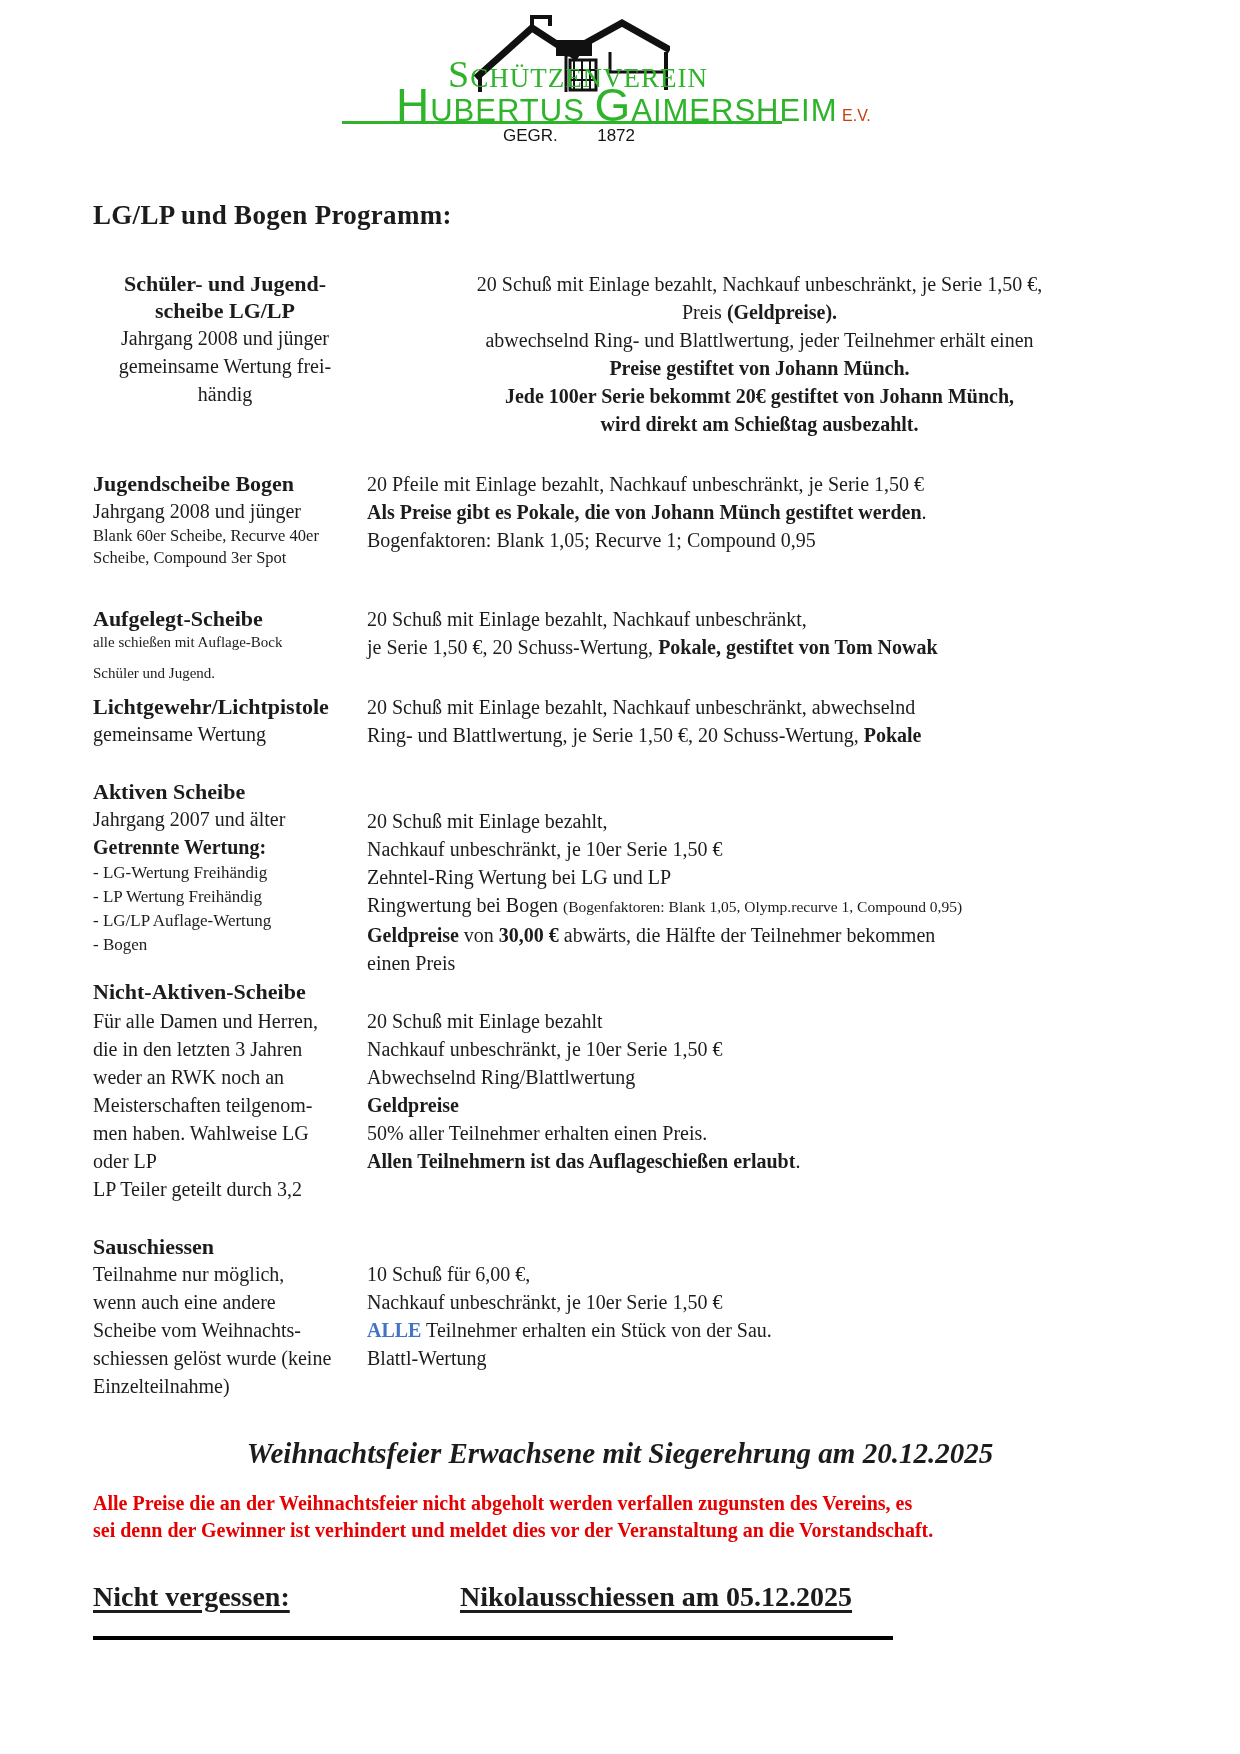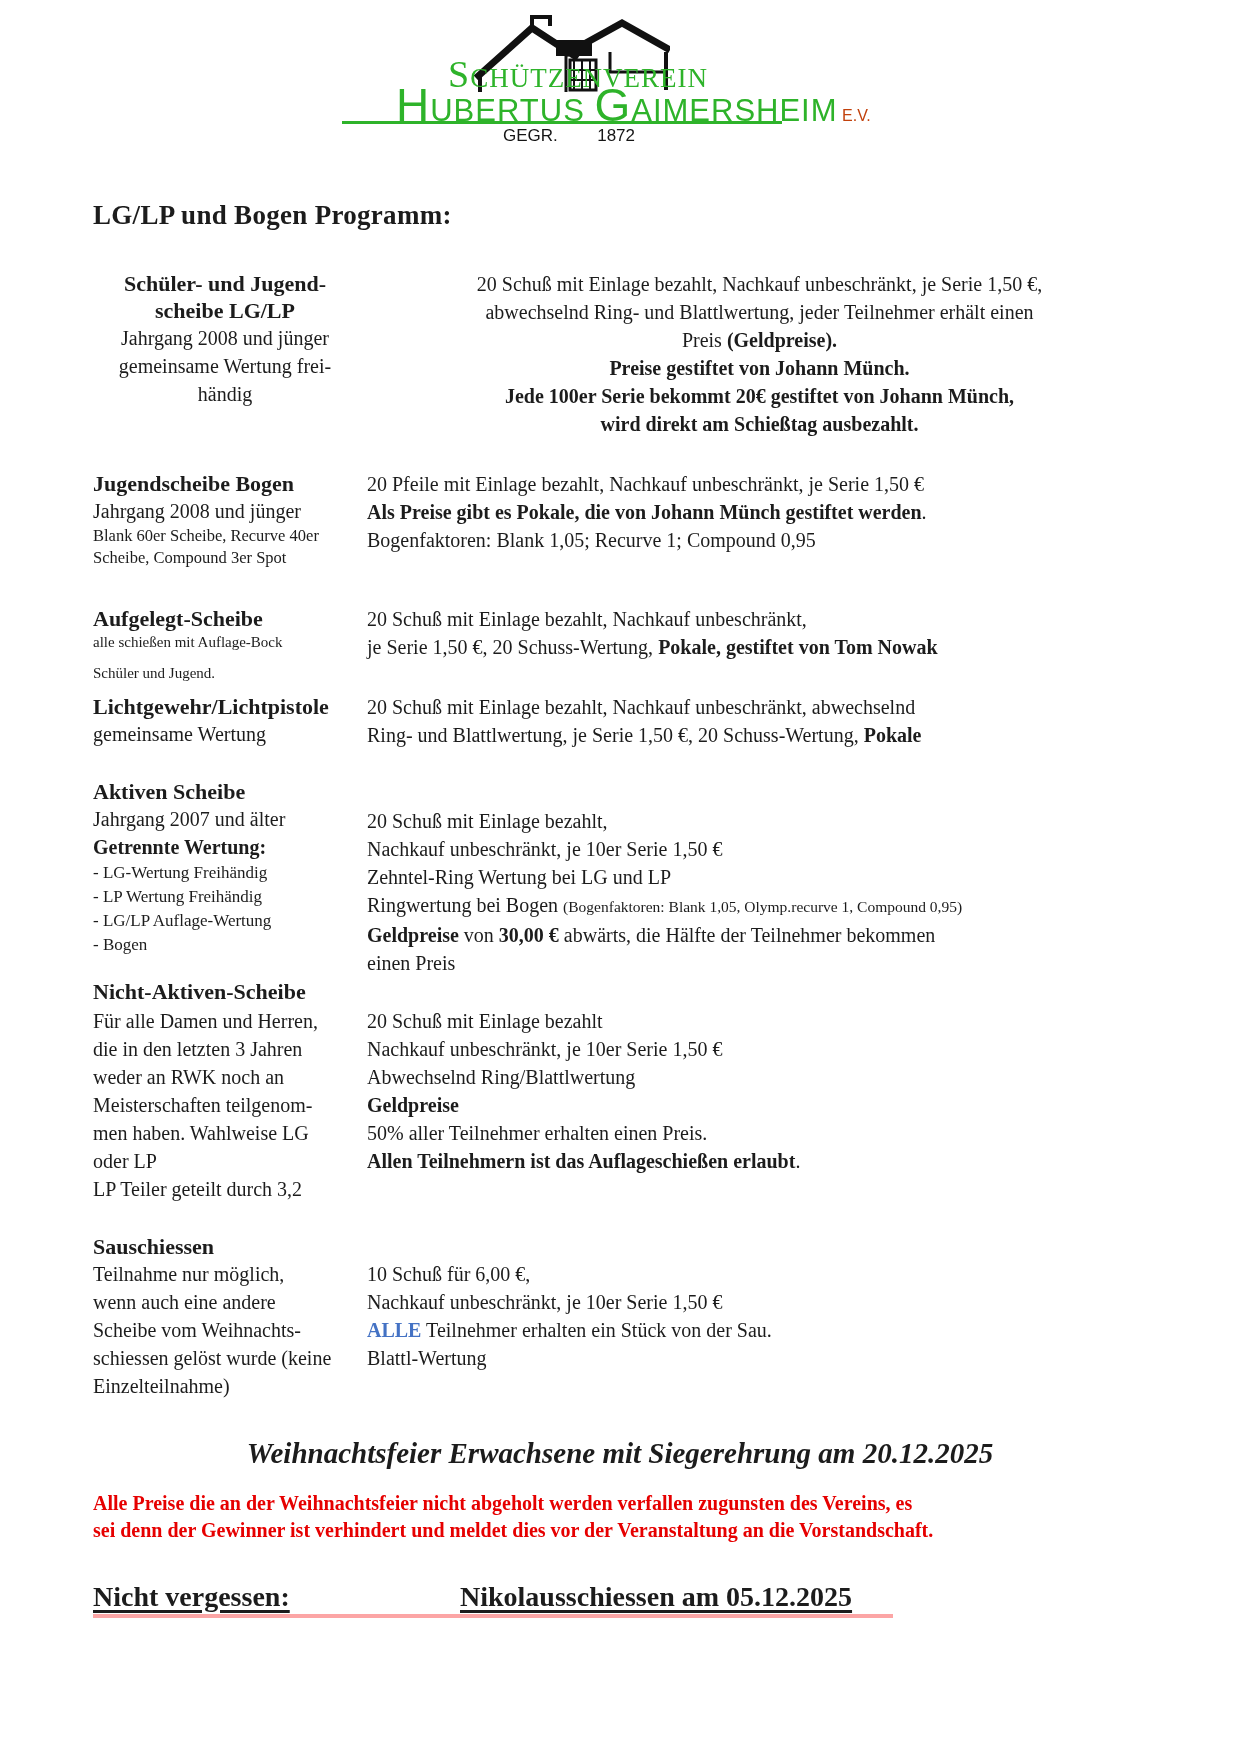--- a/index.html
+++ b/index.html
@@ -60,21 +60,21 @@
   .row-s7 { margin-top:30px; }
   .row-s7 .R { margin-top:27px; }
 
   
   .feier { margin-top:32px; text-align:center;
     font-size:29px; font-weight:bold; font-style:italic; line-height:42px; }
   .feier .ul { border-bottom:3px solid #111; }
   .rednote { margin:16px 93px 0 93px; color:var(--red);
     font-size:20px; font-weight:bold; line-height:27px; }
   .remember { margin:37px 0 0 93px; width:800px;
-    display:flex; border-bottom:4px solid #fca5a5; padding-bottom:1px;
+    display:flex; border-bottom:4px solid #000000; padding-bottom:23px;
     font-size:28px; font-weight:bold; }
   .remember .lbl { width:367px;
     text-decoration:underline; text-decoration-thickness:3px; text-underline-offset:4px; }
   .remember .txt {
     text-decoration:underline; text-decoration-thickness:3px; text-underline-offset:4px; }
 </style>
 </head>
 <body>
 
 <div class="logo">
@@ -106,22 +106,22 @@
   <div class="row row-s1">
     <div class="L">
       <div class="h">Schüler- und Jugend-</div>
       <div class="h">scheibe LG/LP</div>
       <div class="b19">Jahrgang 2008 und jünger</div>
       <div class="b19">gemeinsame Wertung frei-</div>
       <div class="b19">händig</div>
     </div>
     <div class="R">
       <div class="r20">20 Schuß mit Einlage bezahlt, Nachkauf unbeschränkt, je Serie 1,50 €,</div>
+      <div class="r20"><span>Preis </span><span class="bold">(Geldpreise).</span></div>
       <div class="r20">abwechselnd Ring- und Blattlwertung, jeder Teilnehmer erhält einen</div>
-      <div class="r20"><span>Preis </span><span class="bold">(Geldpreise).</span></div>
       <div class="r20 bold">Preise gestiftet von Johann Münch.</div>
       <div class="r20 bold">Jede 100er Serie bekommt 20€ gestiftet von Johann Münch,</div>
       <div class="r20 bold">wird direkt am Schießtag ausbezahlt.</div>
     </div>
   </div>
 
   <div class="row row-s2">
     <div class="L">
       <div class="h">Jugendscheibe Bogen</div>
       <div class="b19">Jahrgang 2008 und jünger</div>

